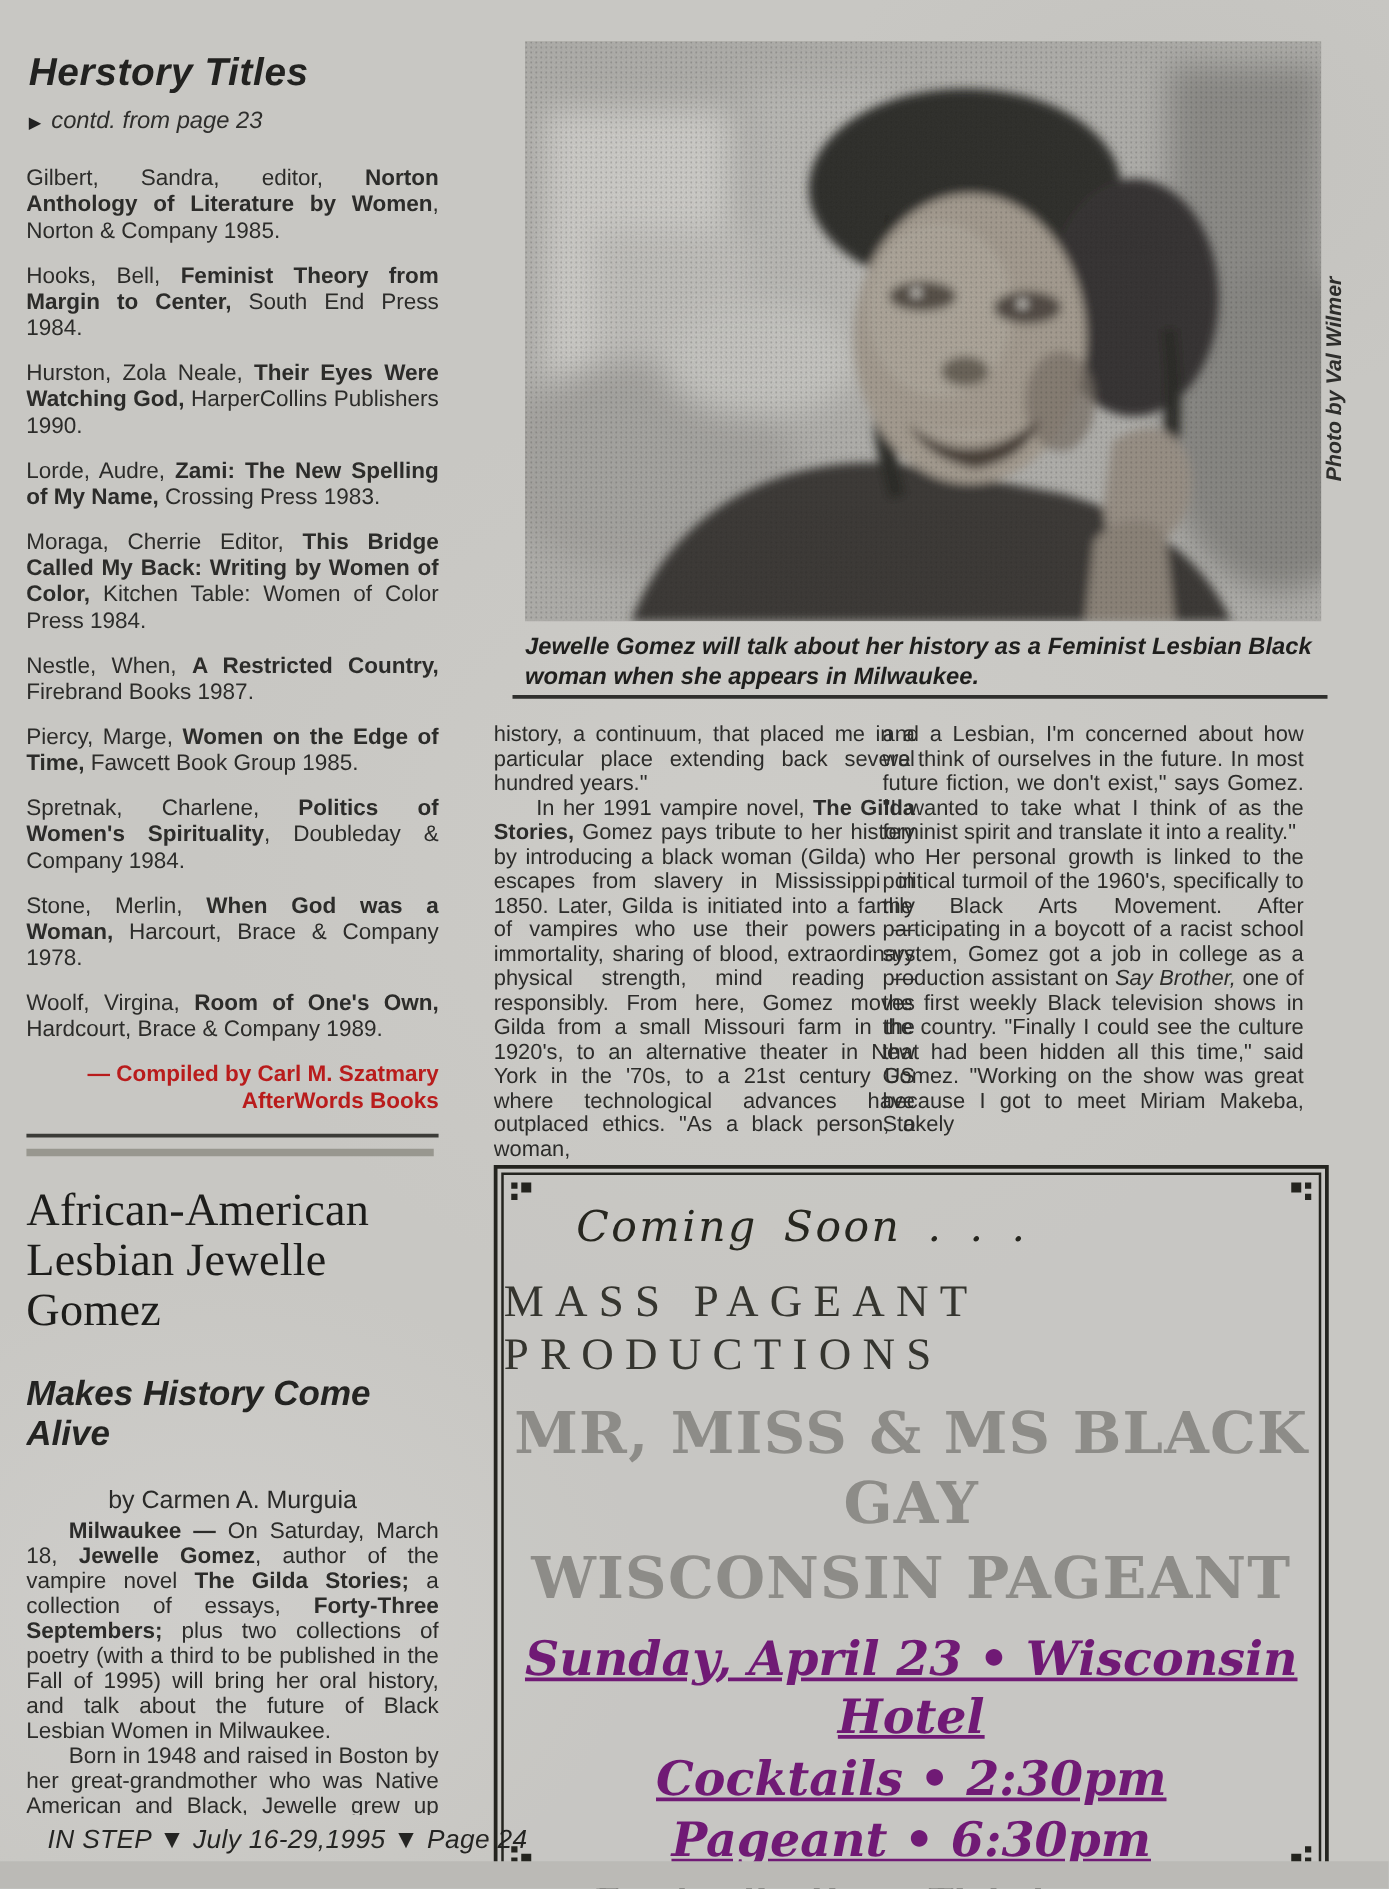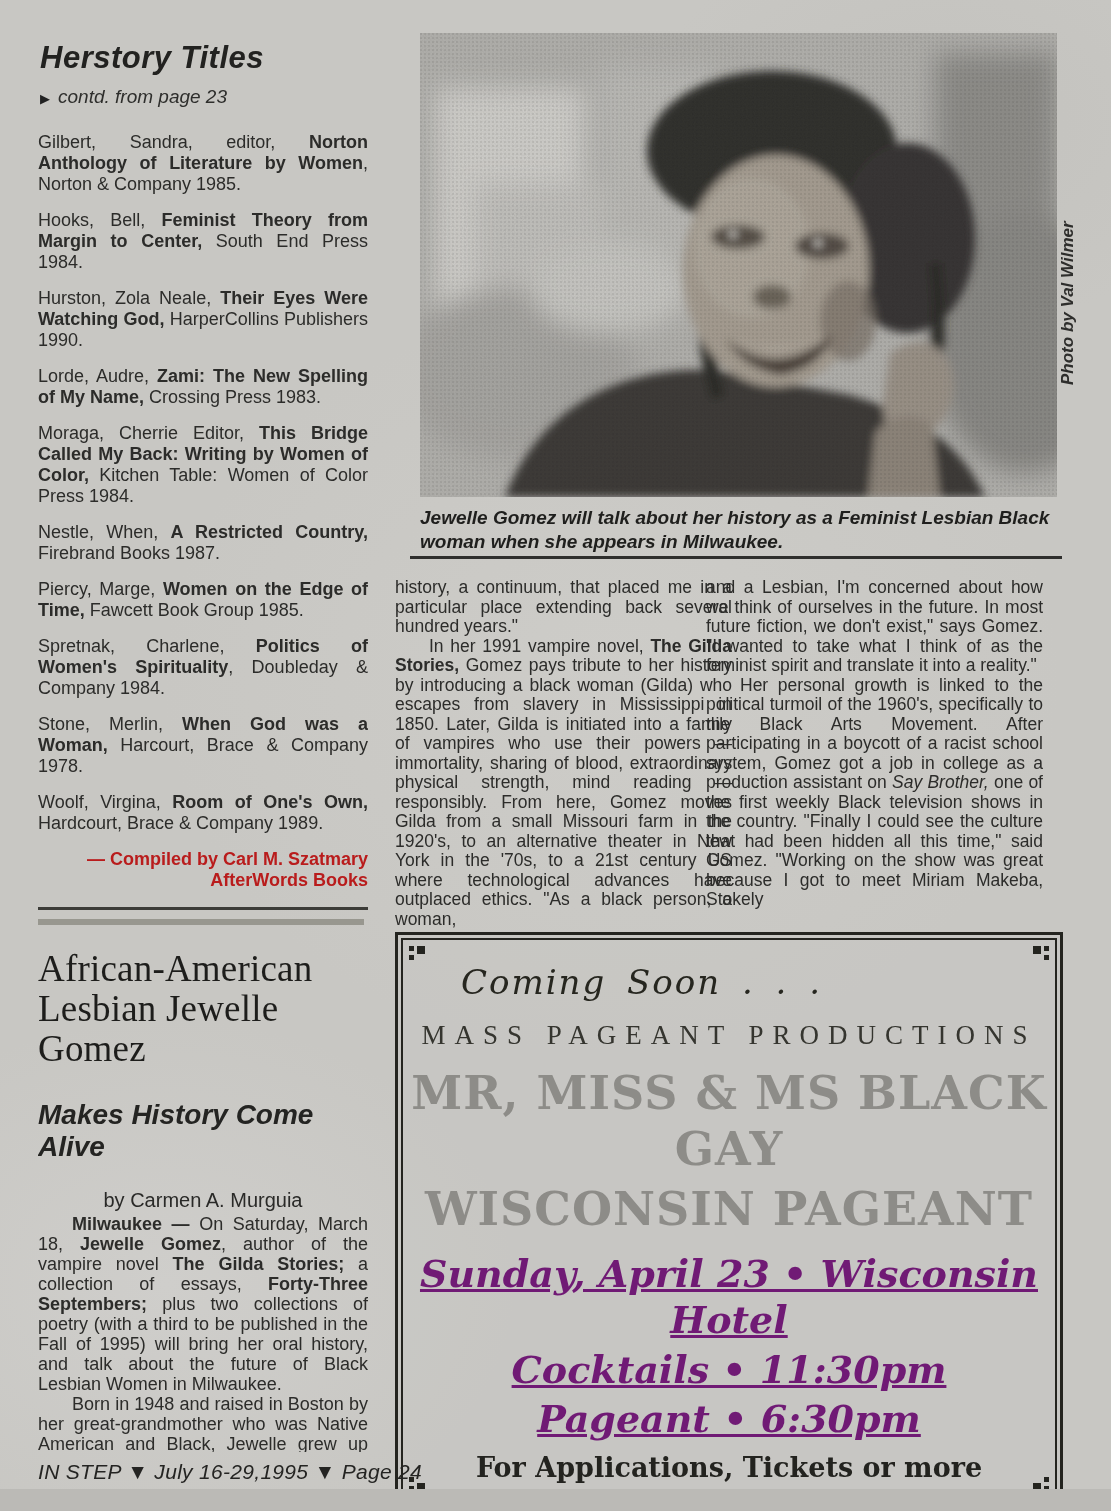--- a/index.html
+++ b/index.html
@@ -8,21 +8,21 @@
     font-family:"Liberation Sans",sans-serif;color:#2b2b28;
     background:
       radial-gradient(420px 300px at 85% 8%, #c3c2be 0%, rgba(195,194,190,0) 70%),
       radial-gradient(500px 380px at 15% 85%, #cfcecb 0%, rgba(207,206,203,0) 70%),
       radial-gradient(600px 500px at 55% 45%, #cdccc8 0%, rgba(205,204,200,0) 75%),
       #c8c7c3;
   }
   .b{font-weight:bold;}
   .i{font-style:italic;}
   
-  .sidebar{position:absolute;left:38px;top:40px;width:330px;height:1412px;overflow:hidden;}
+  .sidebar{position:absolute;left:21px;top:40px;width:330px;height:1412px;overflow:hidden;}
   .h-title{font-style:italic;font-weight:bold;font-size:31px;letter-spacing:.5px;color:#222220;margin:0 0 10px 2px;}
   .contd{font-style:italic;font-size:19px;color:#2e2e2c;margin:0 0 24px 2px;}
   .contd .tri{font-style:normal;font-size:13px;margin-right:8px;color:#222;}
   .bib p{margin:0 0 15px 0;font-size:18px;line-height:21px;text-align:justify;color:#2c2c2a;}
   .compiled{font-weight:bold;text-align:right;font-size:18px;line-height:21px;margin:0;color:#b91c1c;}
   .rule-dark{height:3px;background:#3c3c38;margin:16px 0 9px 0;}
   .rule-gray{height:6px;background:#98978f;margin:0 4px 0 0;}
   .feat-head{font-family:"Liberation Serif",serif;font-weight:normal;font-size:37px;line-height:40px;color:#1d1d1b;margin:24px 0 0 0;letter-spacing:.2px;}
   .feat-sub{font-style:italic;font-weight:bold;font-size:28px;line-height:32px;color:#242422;margin:30px 0 0 0;}
   .byline{font-size:20px;text-align:center;margin:26px 0 2px 0;color:#2a2a28;}
@@ -49,21 +49,21 @@
   .orn span{position:absolute;background:#24241f;}
   .orn .s1{width:8px;height:8px;}
   .orn .s2{width:5px;height:5px;}
   .orn .s3{width:5px;height:5px;}
   .orn.tl{top:6px;left:6px;} .orn.tl .s1{top:0;left:8px;} .orn.tl .s2{top:0;left:0;} .orn.tl .s3{top:9px;left:0;}
   .orn.tr{top:6px;right:6px;} .orn.tr .s1{top:0;right:8px;} .orn.tr .s2{top:0;right:0;} .orn.tr .s3{top:9px;right:0;}
   .orn.bl{bottom:6px;left:6px;} .orn.bl .s1{bottom:0;left:8px;} .orn.bl .s2{bottom:0;left:0;} .orn.bl .s3{bottom:9px;left:0;}
   .orn.br{bottom:6px;right:6px;} .orn.br .s1{bottom:0;right:8px;} .orn.br .s2{bottom:0;right:0;} .orn.br .s3{bottom:9px;right:0;}
   .ad-coming{font-family:"DejaVu Serif",serif;font-style:italic;font-size:34px;color:#26261f;
              margin:22px 0 0 58px;letter-spacing:2px;word-spacing:8px;}
-  .ad-producer{font-family:"Liberation Serif",serif;font-size:27px;color:#35352f;text-align:center;
+  .ad-producer{font-family:"Liberation Serif",serif;font-size:36px;color:#35352f;text-align:left;
                letter-spacing:9px;margin:18px 0 0 0;}
   .ad-big{font-family:"DejaVu Serif",serif;font-weight:bold;font-size:46px;color:#8d8c88;
           text-align:center;letter-spacing:1px;margin:14px 0 0 0;line-height:56px;}
   .ad-event{font-family:"DejaVu Serif",serif;font-weight:bold;font-style:italic;font-size:38px;
             color:#701a75;text-align:center;margin:14px 0 0 0;line-height:46px;text-decoration:underline;}
   .ad-info{font-family:"DejaVu Serif",serif;font-weight:bold;font-size:27px;color:#23231f;
            text-align:center;margin:8px 0 0 0;line-height:36px;}
   .ad-phone{font-family:"DejaVu Serif",serif;font-weight:bold;font-size:37px;color:#23231f;
             text-align:center;margin:8px 0 0 0;}
   .bottom-edge{position:absolute;left:0;top:1489px;width:1111px;height:22px;background:#bbbab6;}
@@ -185,21 +185,21 @@
       <div class="orn br">
           <span class="s1"></span>
           <span class="s2"></span>
           <span class="s3"></span>
         </div>
       <div class="ad-coming">Coming Soon . . .</div>
       <div class="ad-producer">MASS PAGEANT PRODUCTIONS</div>
       <div class="ad-big">MR, MISS &amp; MS BLACK GAY</div>
       <div class="ad-big" style="margin-top:4px;">WISCONSIN PAGEANT</div>
       <div class="ad-event">Sunday, April 23 • Wisconsin Hotel</div>
-      <div class="ad-event" style="margin-top:4px;">Cocktails • 11:30pm</div>
+      <div class="ad-event" style="margin-top:4px;">Cocktails • 2:30pm</div>
       <div class="ad-event" style="margin-top:3px;">Pageant • 6:30pm</div>
       <div class="ad-info">For Applications, Tickets or more</div>
       <div class="ad-info" style="margin-top:0;">information, Call</div>
       <div class="ad-phone">414/271-1378</div>
     </div>
   </div>
 
   <div class="footer">IN STEP ▼ July 16-29,1995 ▼ Page 24</div>
   <div class="bottom-edge"></div>
 

